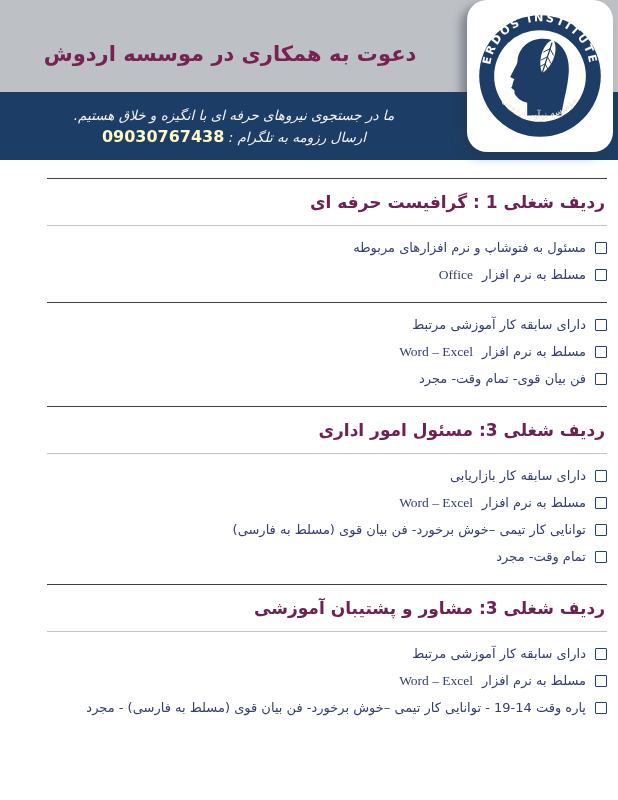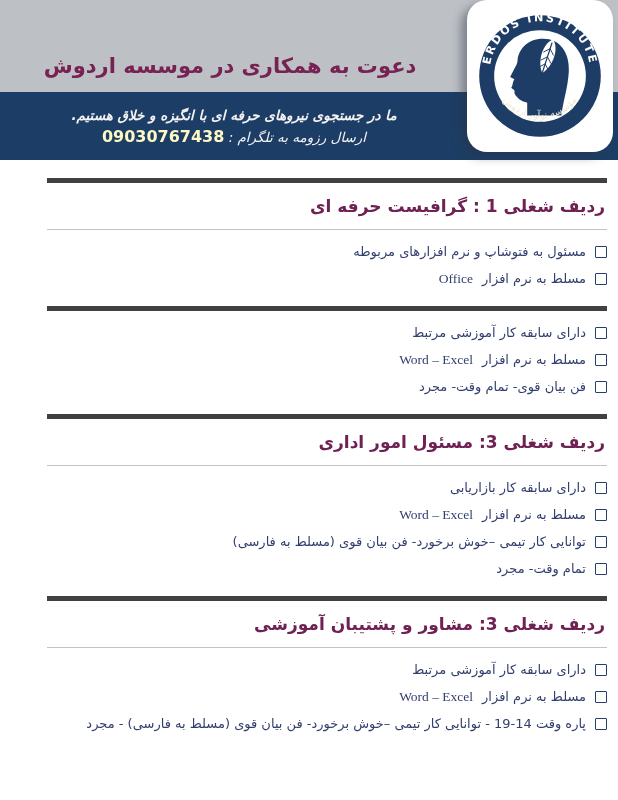--- a/index.html
+++ b/index.html
@@ -3,49 +3,48 @@
 <meta charset="utf-8">
 <style>
   html,body{margin:0;padding:0;background:#fff;}
   .page{
     position:relative;width:618px;height:800px;overflow:hidden;background:#fff;
     font-family:"DejaVu Sans","Liberation Sans",sans-serif;
   }
   
   .band-gray{position:relative;width:618px;height:92px;background:#bdc1c6;}
   .poster-title{
-    position:absolute;left:0;right:158px;bottom:10px;margin:4px;
+    position:absolute;left:0;right:158px;bottom:10px;margin:16px;
     text-align:center;direction:rtl;
     font-size:21px;font-weight:bold;color:#772253;letter-spacing:.2px;
   }
   .band-navy{
     position:relative;width:618px;height:68px;background:#1c3e66;
     display:flex;flex-direction:column;justify-content:center;gap:4px;
     box-sizing:border-box;padding-right:150px;
   }
   .tagline{
     direction:rtl;text-align:center;color:#f5f2f2;font-style:italic;
     font-size:13.5px;
-    font-weight:bold;
   }
   .contact-line{
     direction:rtl;text-align:center;color:#f5f2f2;font-size:13.5px;font-style:italic;
   }
   .contact-line .phone{
     font-style:normal;font-weight:bold;font-size:16px;color:#fef9c3;letter-spacing:.5px;
   }
   
   .logo-card{
     position:absolute;top:0;right:5px;width:146px;height:152px;background:#ffffff;
     border-radius:20px;box-shadow:-6px 5px 10px rgba(45,52,66,.45);
     display:flex;align-items:center;justify-content:center;
   }
   
   .content{direction:rtl;margin:18px 11px 0 47px;}
-  .job-section{border-top:5px solid #404040;}
+  .job-section{border-top:1px solid #404040;}
   .job-title{
     margin:0;padding:10px 2px 10px 0;border-bottom:1px solid #c3c3c3;
     font-size:17px;font-weight:bold;color:#6f2153;line-height:26px;
   }
   .job-items{list-style:none;margin:8px 0 14px;padding:0;}
   .job-item{
     height:27px;display:flex;align-items:center;gap:9px;
     font-size:13px;color:#323e6e;white-space:nowrap;
   }
   .checkbox{

